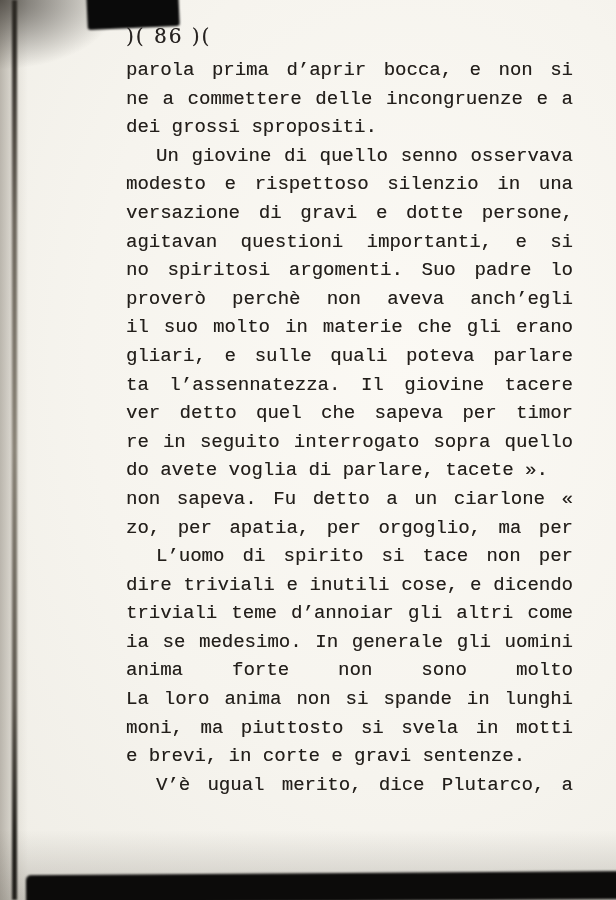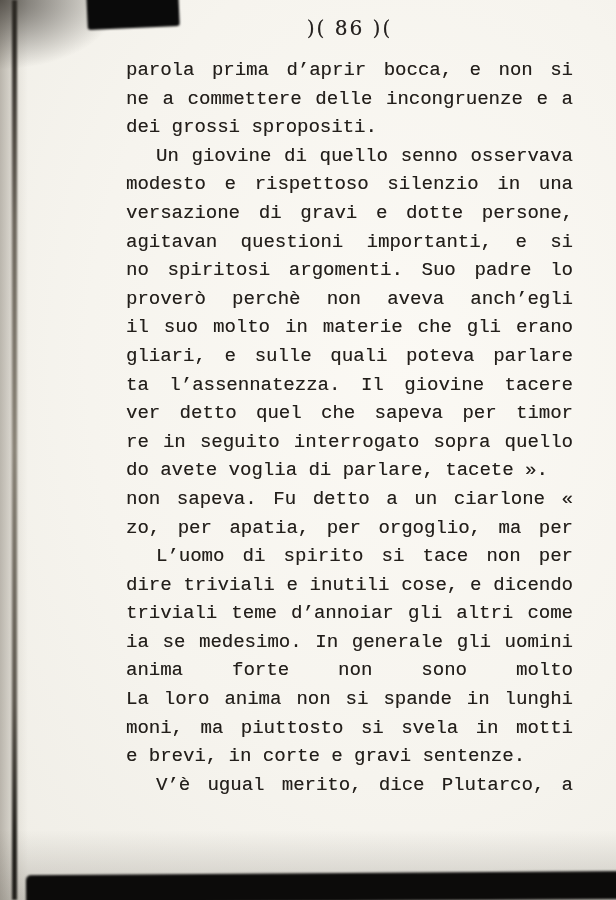--- a/index.html
+++ b/index.html
@@ -40,22 +40,22 @@
   }
   .band-bottom {
     position: absolute; left: 26px; top: 873px; width: 640px; height: 28px;
     background: #0c0b0a; border-radius: 5px 3px 0 0;
     transform: rotate(-0.4deg);
     filter: blur(1.3px);
   }
 
   
   .page-number {
-    position: absolute; top: 16px; left: 126px; width: 447px;
-    text-align: center;
+    position: absolute; top: 24px; left: 126px; width: 447px;
+    text-align: left;
     font-size: 20px; letter-spacing: 2px;
     color: #262220;
     text-shadow: 0.2px 0.2px 0.6px rgba(38,34,32,0.55);
   }
   .body-text {
     position: absolute; top: 56px; left: 126px; width: 447px;
     font-size: 19px;
     line-height: 28.6px;
     color: #221e1a;
     text-shadow: 0.2px 0.2px 0.6px rgba(34,30,26,0.5);

